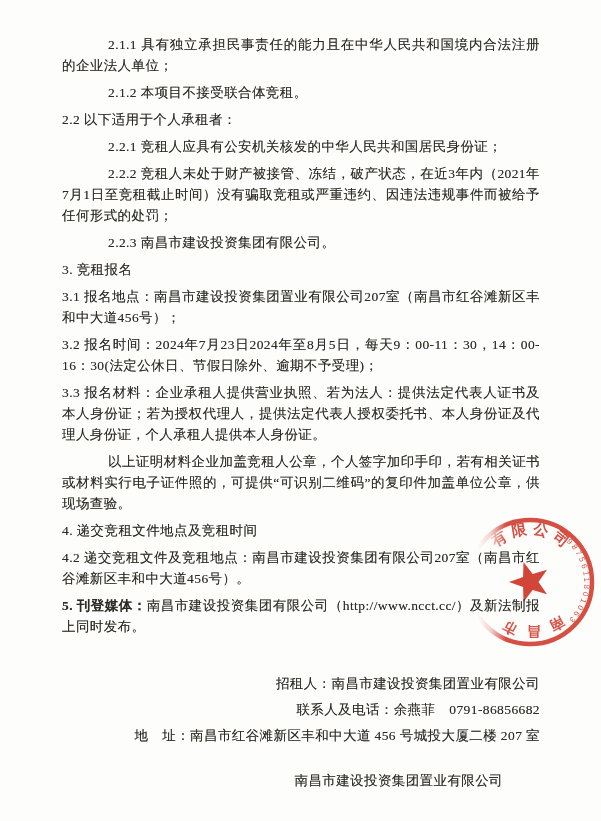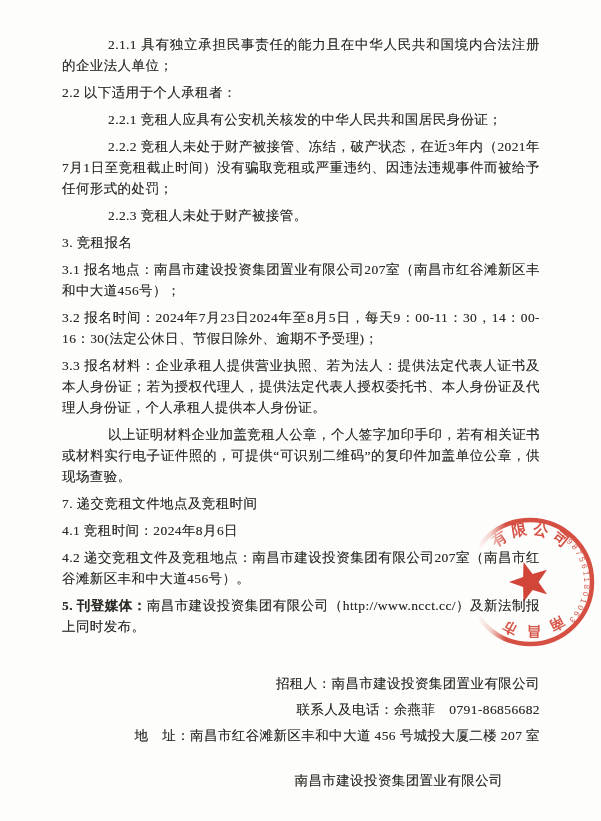--- a/index.html
+++ b/index.html
@@ -51,31 +51,31 @@
     pointer-events: none;
   }
   .stamp text { font-family: "Liberation Sans", "DejaVu Sans", sans-serif; }
 </style>
 </head>
 <body>
 
 <div class="page">
   <div class="content">
     <p class="ind">2.1.1 具有独立承担民事责任的能力且在中华人民共和国境内合法注册的企业法人单位；</p>
+    <p class="ind">2.1.2 本项目不接受联合体竞租。</p>
     <p class="head">2.2 以下适用于个人承租者：</p>
     <p class="ind">2.2.1 竞租人应具有公安机关核发的中华人民共和国居民身份证；</p>
     <p class="ind">2.2.2 竞租人未处于财产被接管、冻结，破产状态，在近3年内（2021年7月1日至竞租截止时间）没有骗取竞租或严重违约、因违法违规事件而被给予任何形式的处罚；</p>
-    <p class="ind">2.2.3 竞租人未处于财产被接管。</p>
+    <p class="ind">2.2.3 南昌市建设投资集团有限公司。</p>
     <p class="head">3. 竞租报名</p>
     <p>3.1 报名地点：南昌市建设投资集团置业有限公司207室（南昌市红谷滩新区丰和中大道456号）；</p>
     <p>3.2 报名时间：2024年7月23日2024年至8月5日，每天9：00-11：30，14：00-16：30(法定公休日、节假日除外、逾期不予受理)；</p>
     <p>3.3 报名材料：企业承租人提供营业执照、若为法人：提供法定代表人证书及本人身份证；若为授权代理人，提供法定代表人授权委托书、本人身份证及代理人身份证，个人承租人提供本人身份证。</p>
     <p class="ind">以上证明材料企业加盖竞租人公章，个人签字加印手印，若有相关证书或材料实行电子证件照的，可提供“可识别二维码”的复印件加盖单位公章，供现场查验。</p>
-    <p class="head">7. 递交竞租文件地点及竞租时间</p>
-    <p>4.1 竞租时间：2024年8月6日</p>
+    <p class="head">4. 递交竞租文件地点及竞租时间</p>
     <p>4.2 递交竞租文件及竞租地点：南昌市建设投资集团有限公司207室（南昌市红谷滩新区丰和中大道456号）。</p>
     <p><span class="lead-bold">5. 刊登媒体：</span><span>南昌市建设投资集团有限公司（http://www.ncct.cc/）及新法制报上同时发布。</span></p>
 
     <div class="contact">
       <p>招租人：南昌市建设投资集团置业有限公司</p>
       <p>联系人及电话：余燕菲　0791-86856682</p>
       <p>地　址：南昌市红谷滩新区丰和中大道 456 号城投大厦二楼 207 室</p>
     </div>
 
     <div class="sig">

